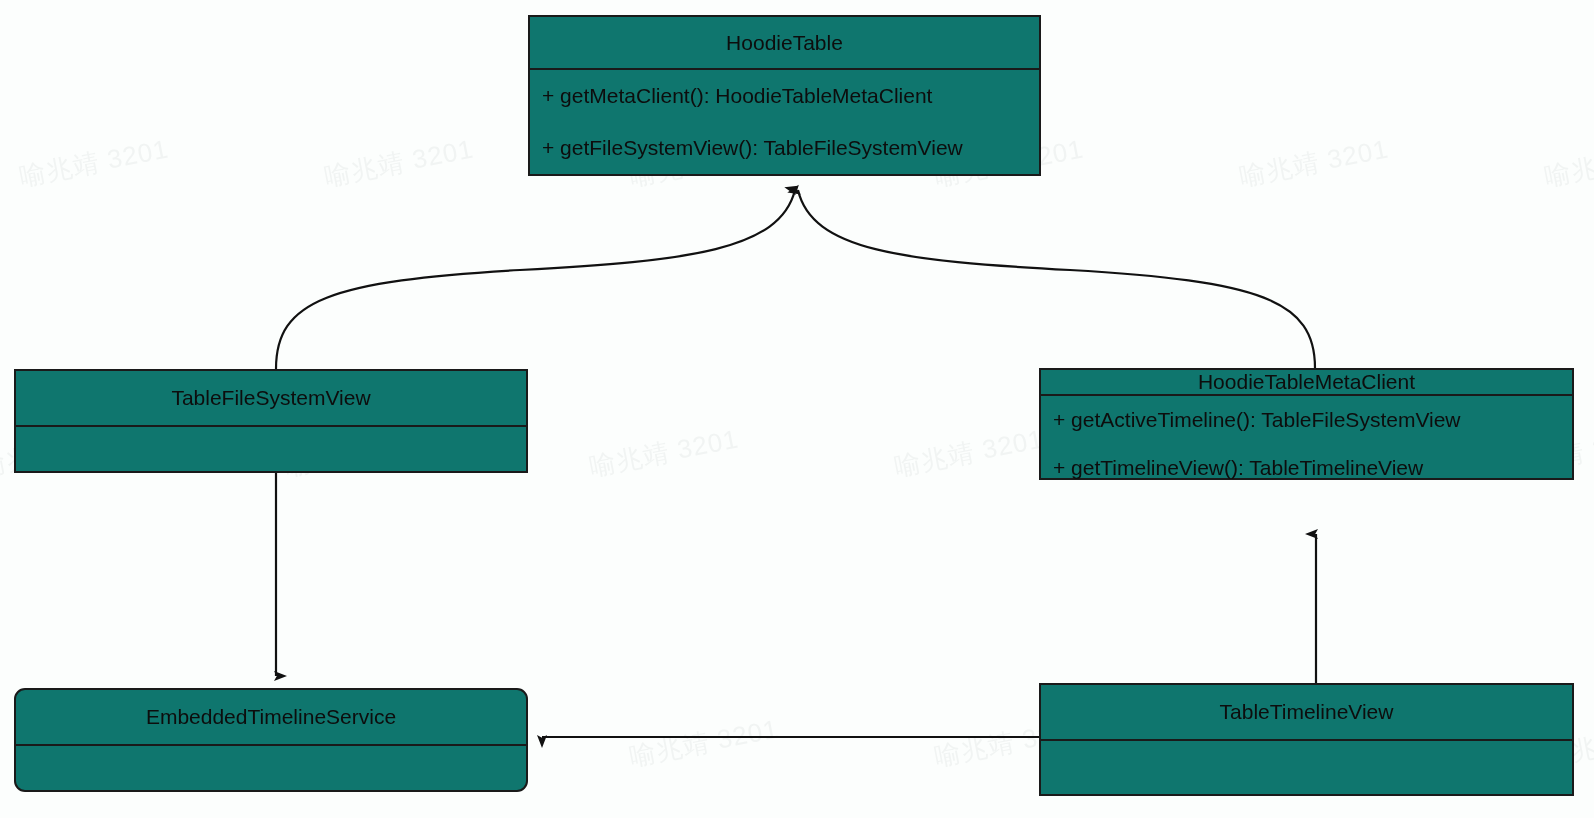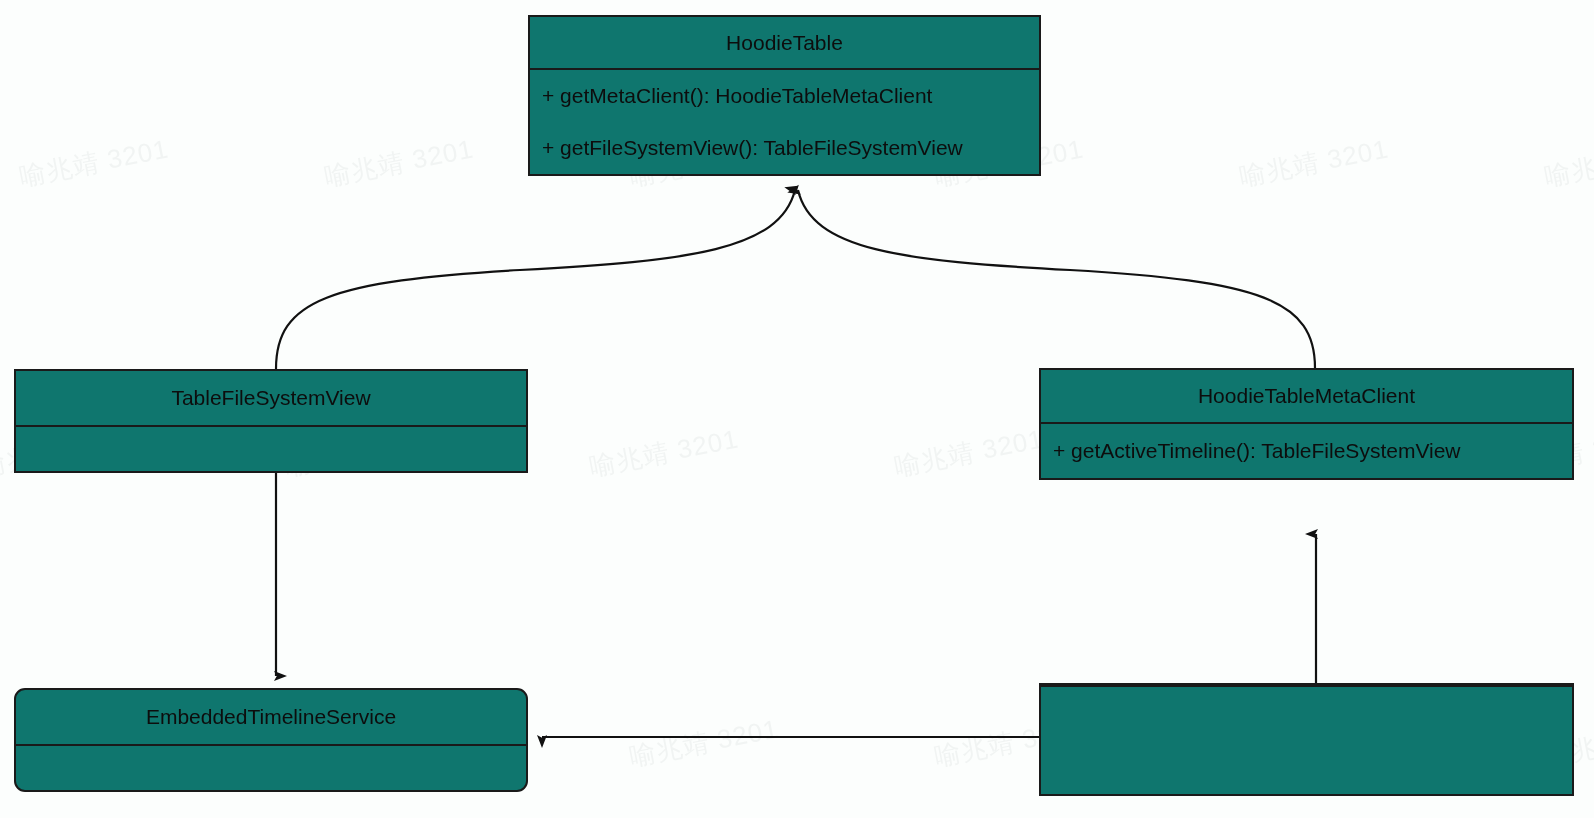--- a/index.html
+++ b/index.html
@@ -160,25 +160,27 @@
 
   <div class="uml-class" id="cls-table-fs-view">
     <div class="uml-name">TableFileSystemView</div>
     <div class="uml-members empty"></div>
   </div>
 
   <div class="uml-class" id="cls-meta-client">
     <div class="uml-name">HoodieTableMetaClient</div>
     <div class="uml-members">
       <div class="uml-member">+ getActiveTimeline(): TableFileSystemView</div>
+      <div class="uml-member">+ getTimelineView(): TableTimelineView</div>
     </div>
   </div>
 
   <div class="uml-class" id="cls-embedded-timeline">
     <div class="uml-name">EmbeddedTimelineService</div>
     <div class="uml-members empty"></div>
   </div>
 
   <div class="uml-class" id="cls-table-timeline">
+    <div class="uml-name">TableTimelineView</div>
     <div class="uml-members empty"></div>
   </div>
 
 </div>
 
 </body></html>

